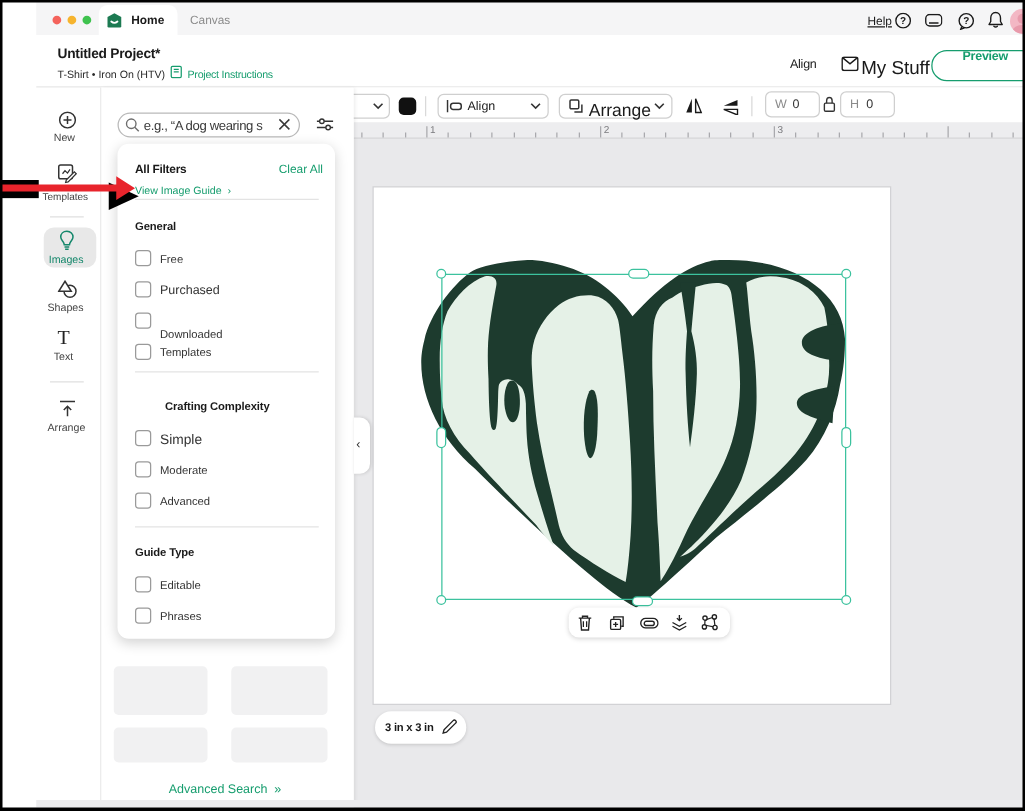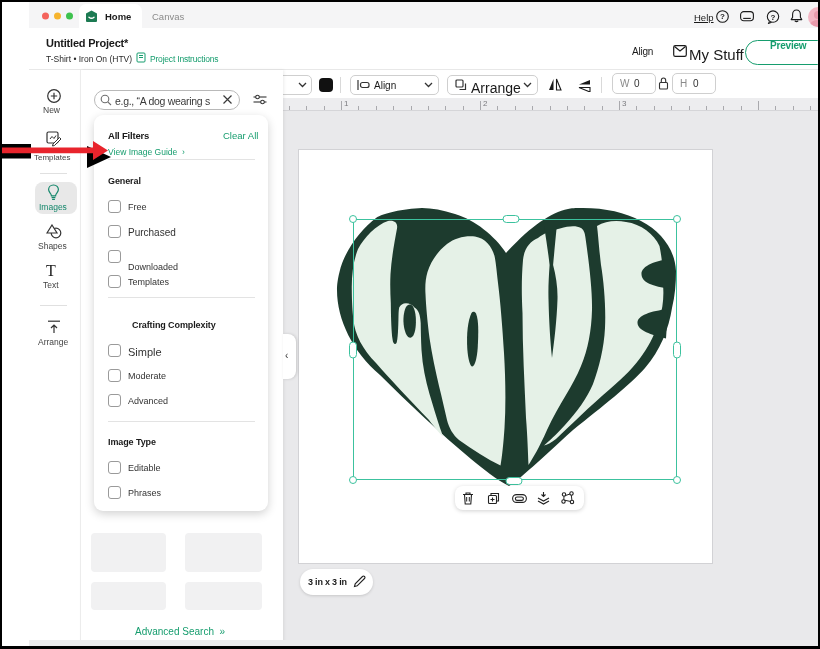--- a/index.html
+++ b/index.html
@@ -332,21 +332,21 @@
 <div class="abs" style="left:128px; top:277px; font-size:9px; color:#333;">Templates</div>
 <div class="abs" style="left:108px; top:297px; width:147px; height:1px; background:#e3e3e3;"></div>
 <div class="abs" style="left:108px; top:320px; font-size:9px; letter-spacing:-0.1px; font-weight:bold; color:#1a1a1a;margin-left:24px;">Crafting Complexity</div>
 <div class="abs" style="left:108px; top:344px; width:13px; height:13px; border:1.5px solid #9a9a9a; border-radius:3px;"></div>
 <div class="abs" style="left:128px; top:346px; font-size:11px; color:#333;">Simple</div>
 <div class="abs" style="left:108px; top:369px; width:13px; height:13px; border:1.5px solid #9a9a9a; border-radius:3px;"></div>
 <div class="abs" style="left:128px; top:371px; font-size:9px; color:#333;">Moderate</div>
 <div class="abs" style="left:108px; top:394px; width:13px; height:13px; border:1.5px solid #9a9a9a; border-radius:3px;"></div>
 <div class="abs" style="left:128px; top:396px; font-size:9px; color:#333;">Advanced</div>
 <div class="abs" style="left:108px; top:421px; width:147px; height:1px; background:#e3e3e3;"></div>
-<div class="abs" style="left:108px; top:437px; font-size:9px; letter-spacing:-0.1px; font-weight:bold; color:#1a1a1a;">Image Type</div>
+<div class="abs" style="left:108px; top:437px; font-size:9px; letter-spacing:-0.1px; font-weight:bold; color:#1a1a1a;">Guide Type</div>
 <div class="abs" style="left:108px; top:461px; width:13px; height:13px; border:1.5px solid #9a9a9a; border-radius:3px;"></div>
 <div class="abs" style="left:128px; top:463px; font-size:9px; color:#333;">Editable</div>
 <div class="abs" style="left:108px; top:486px; width:13px; height:13px; border:1.5px solid #9a9a9a; border-radius:3px;"></div>
 <div class="abs" style="left:128px; top:488px; font-size:9px; color:#333;">Phrases</div>
 
 <svg class="abs" style="left:47px; top:89px;" width="14" height="14" viewBox="0 0 14 14">
   <circle cx="7" cy="7" r="6.3" fill="none" stroke="#333" stroke-width="1.2"></circle>
   <path d="M7 3.8 V10.2 M3.8 7 H10.2" stroke="#333" stroke-width="1.2"></path>
 </svg>
 <div class="abs" style="left:43px; top:105px; font-size:8.5px; color:#444;">New</div>

